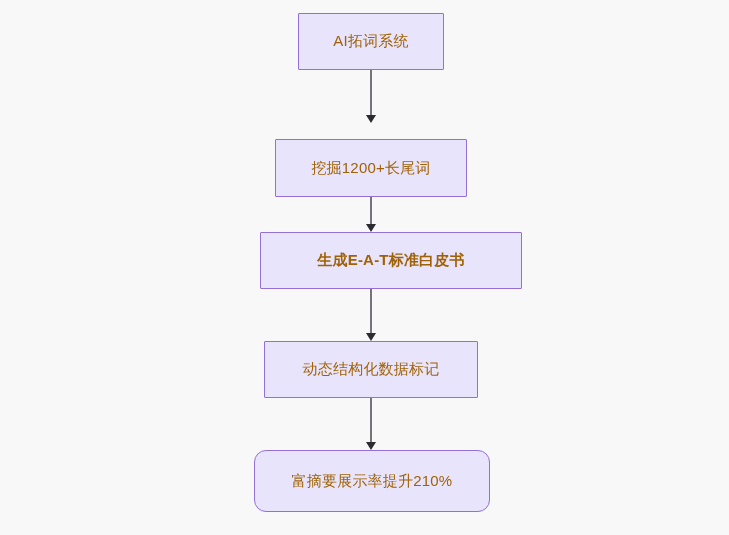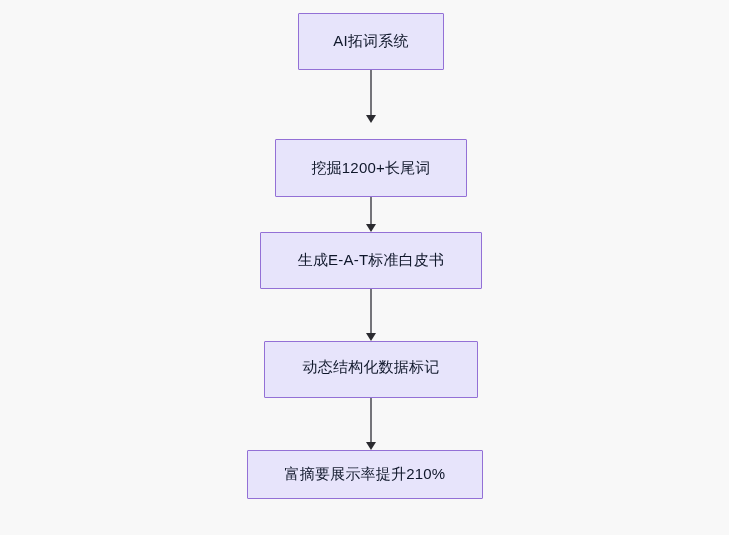--- a/index.html
+++ b/index.html
@@ -20,21 +20,21 @@
   }
   .node {
     position: absolute;
     box-sizing: border-box;
     background: #e7e4fb;
     border: 1.6px solid #9370d6;
     border-radius: 1px;
     display: flex;
     align-items: center;
     justify-content: center;
-    color: #0f172a;
+    color: #a16207;
     font-size: 15px;
     line-height: 1.25;
     letter-spacing: 0.2px;
     white-space: nowrap;
     text-align: center;
   }
   .edge {
     position: absolute;
     pointer-events: none;
   }
@@ -81,25 +81,25 @@
   </div>
 
   <div class="node" style="left:298px; top:13px; width:146px; height:57px;">
     <span>AI拓词系统</span>
   </div>
 
   <div class="node" style="left:275px; top:123px; width:192px; height:58px;margin-top:16px;">
     <span>挖掘1200+长尾词</span>
   </div>
 
-  <div class="node" style="left:260px; top:232px; width:222px; height:57px;">
+  <div class="node" style="left:260px; top:232px; width:262px; height:57px;font-weight:bold;">
     <span>生成E-A-T标准白皮书</span>
   </div>
 
-  <div class="node" style="left:264px; top:341px; width:214px; height:57px;font-family:Liberation Mono, monospace;">
+  <div class="node" style="left:264px; top:341px; width:214px; height:57px;">
     <span>动态结构化数据标记</span>
   </div>
 
-  <div class="node" style="left:247px; top:450px; width:236px; height:49px;">
+  <div class="node" style="left:254px; top:450px; width:236px; height:62px;border-radius:12px;">
     <span>富摘要展示率提升210%</span>
   </div>
 
 </div>
 
 </body></html>

